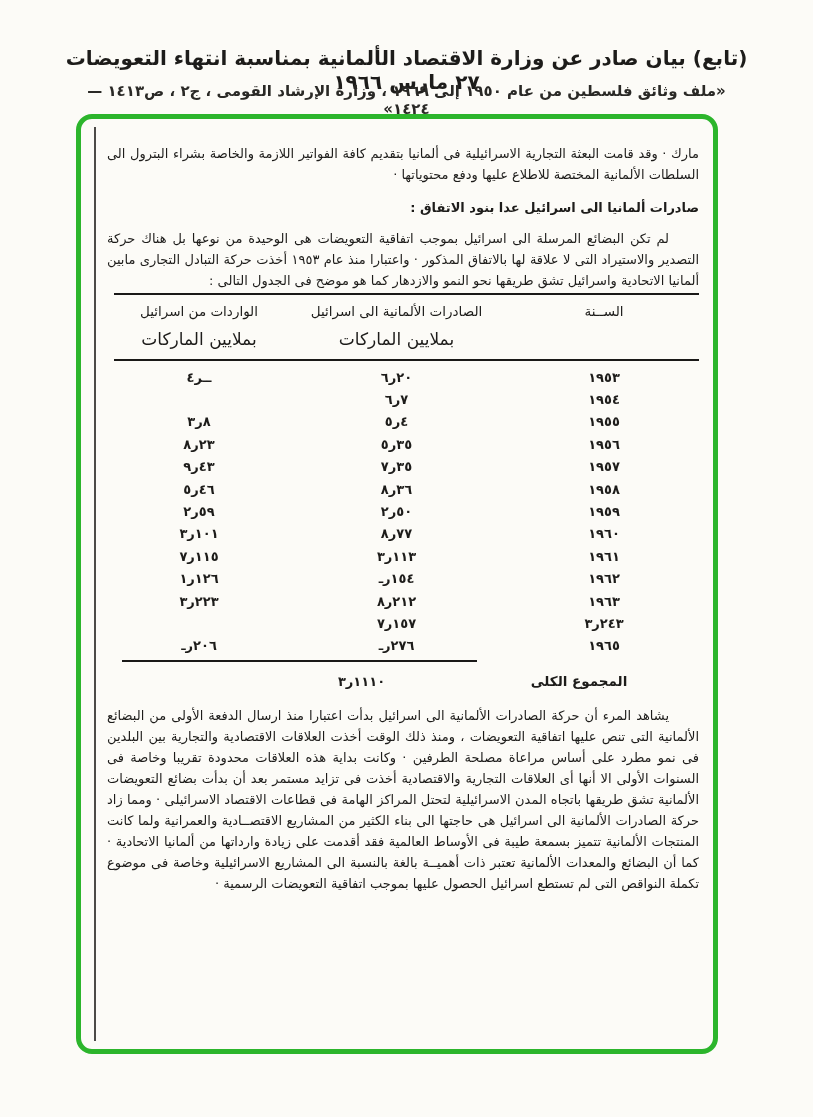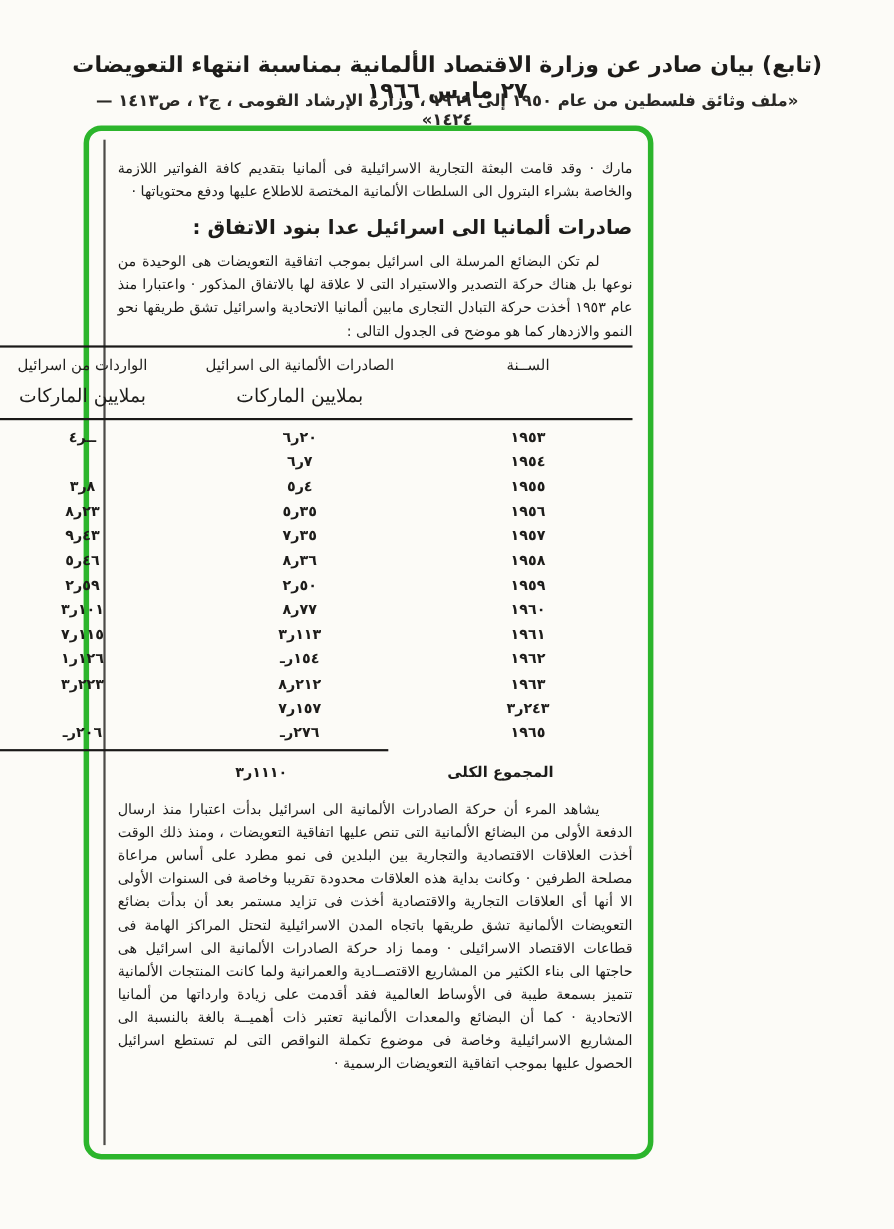--- a/index.html
+++ b/index.html
@@ -16,36 +16,36 @@
     direction:rtl; text-align:center;
     font-size:20px; font-weight:bold; letter-spacing:.2px;
   }
   .doc-source {
     position:absolute; top:82px; left:70px; right:70px;
     direction:rtl; text-align:center;
     font-size:15px; font-weight:bold; color:#2a2926;
   }
   .frame {
     position:absolute; top:114px; left:76px;
-    width:518px; height:940px;
+    width:642px; height:940px;
     border:5px solid #2cb52c; border-radius:16px;
     background:transparent;
   }
   .scan-line {
     position:absolute; top:8px; bottom:8px; left:13px;
     width:2px; background:rgba(25,24,22,.78);
   }
   .content {
     position:absolute; top:0; left:0; right:0; bottom:0;
     padding:24px 14px 0 26px;
     direction:rtl; text-align:justify;
     font-size:13px; line-height:21px;
   }
   .p-open { margin-bottom:12px; }
-  .sec-heading { font-weight:bold; font-size:18px; line-height:21px; margin-bottom:10px; text-align:right; }
+  .sec-heading { font-weight:bold; font-size:13px; line-height:21px; margin-bottom:10px; text-align:right; }
   .p-intro { text-indent:30px; margin-bottom:0; }
   
   .trade-table { width:585px; margin-top:2px; }
   .t-head {
     display:grid; grid-template-columns:190px 225px 170px;
     border-top:2px solid #1a1918; border-bottom:2px solid #1a1918;
     height:68px; padding-top:7px;
   }
   .t-head .cell { text-align:center; font-weight:normal; font-size:13.5px; line-height:19px; }
   .t-head .sub { display:block; margin-top:9px; font-size:17px; }

